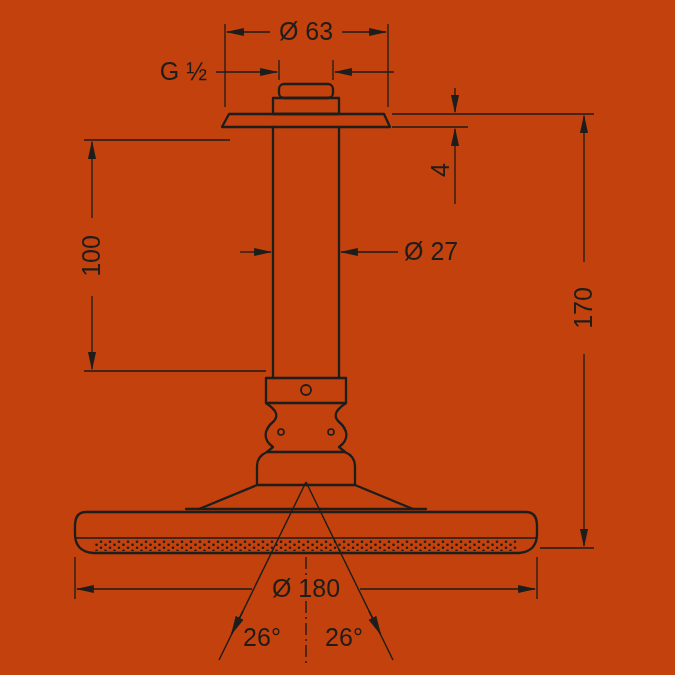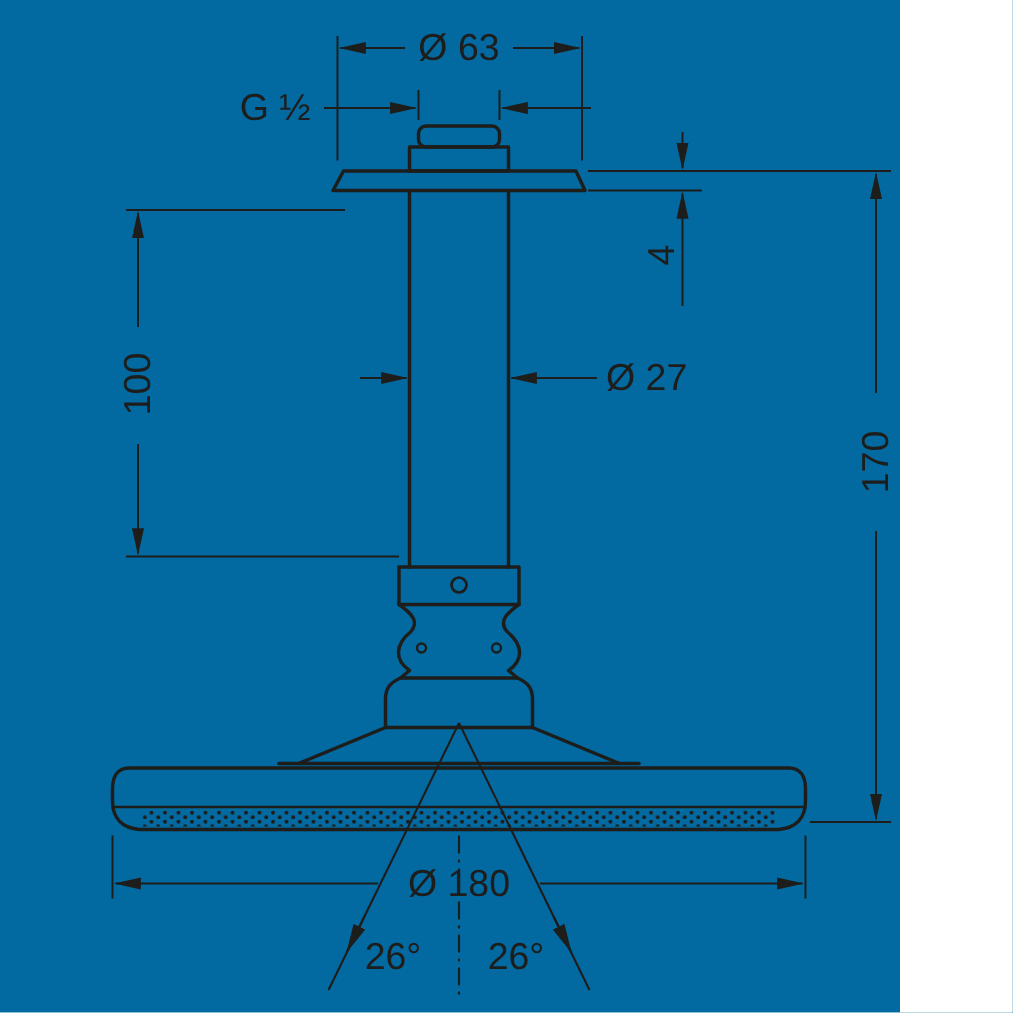--- a/index.html
+++ b/index.html
@@ -1,16 +1,16 @@
 <!DOCTYPE html>
 <html><head>
 <meta charset="utf-8">
 <style>
   html,body{margin:0;padding:0;background:#ffffff;}
-  .stage{position:relative;width:600px;height:675px;background:#0369a1;overflow:hidden;
+  .stage{position:relative;width:675px;height:675px;background:#c2410c;overflow:hidden;
          font-family:"Liberation Sans", sans-serif;}
   svg{position:absolute;left:0;top:0;}
   text{fill:#1d1d1b;font-family:"Liberation Sans", sans-serif;font-size:25px;}
 </style>
 </head>
 <body>
 
 <div class="stage">
 <svg width="675" height="675" viewBox="0 0 675 675">
   <defs>

